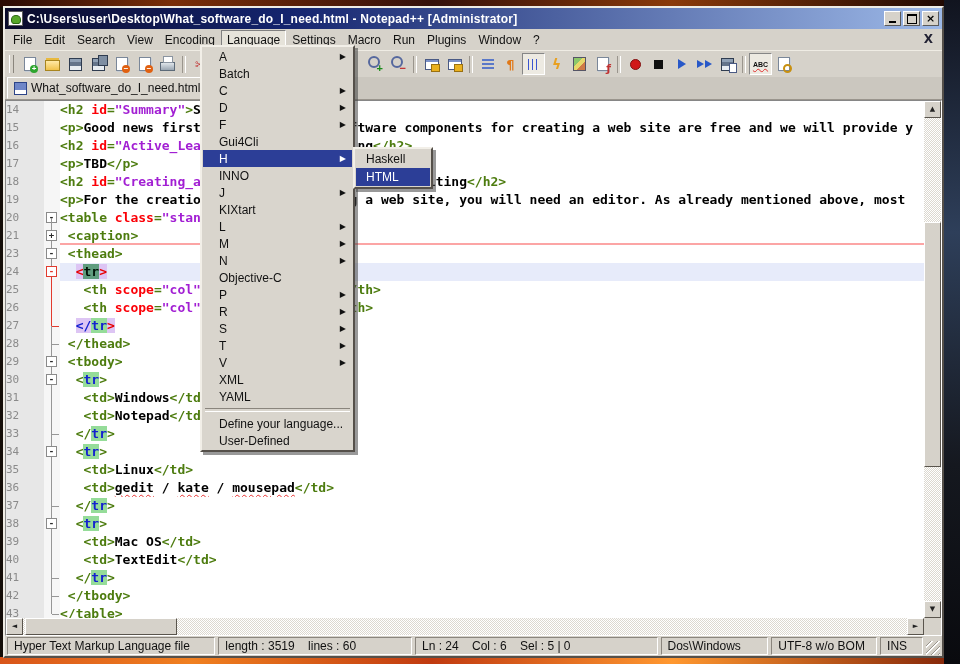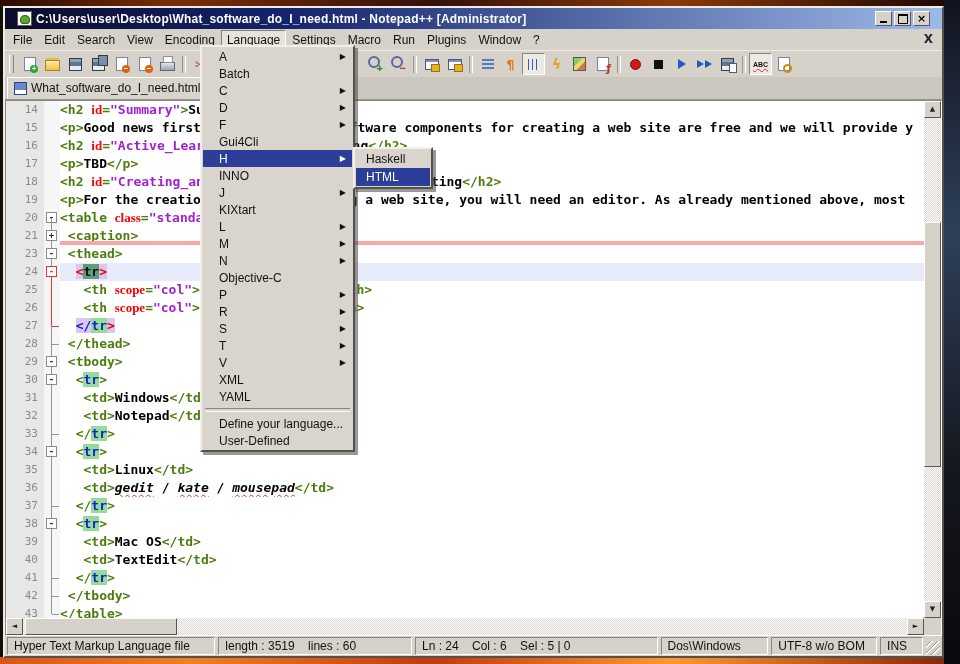--- a/index.html
+++ b/index.html
@@ -8,21 +8,21 @@
   .wall-top{position:absolute;left:0;top:0;width:960px;height:7px;
     background:linear-gradient(90deg,#2a0a04,#7a2e08 18%,#35100a 45%,#8a3a0a 70%,#1a0602);}
   .wall-bottom{position:absolute;left:0;top:657px;width:960px;height:7px;
     background:linear-gradient(90deg,#d8551a,#f08020 20%,#c03a10 45%,#ff9830 70%,#802208);}
   .wall-right{position:absolute;left:944px;top:0;width:16px;height:664px;
     background:linear-gradient(180deg,#11141f,#2e3f5a 35%,#15181f 70%,#090a0e);}
   
   .window{position:absolute;left:3px;top:6px;width:941px;height:652px;box-sizing:border-box;
     background:#d6d2ca;border:2px solid;border-color:#efece4 #55504a #55504a #efece4;
     display:flex;flex-direction:column;}
-  .titlebar{height:21px;flex:none;display:flex;align-items:center;padding:0 12px;
+  .titlebar{height:21px;flex:none;display:flex;align-items:center;padding:0 3px;
     background:linear-gradient(90deg,#0b0b2a 0%,#14246e 30%,#9db9e8 100%);}
   .npp-icon{width:15px;height:15px;flex:none;margin-right:4px;background:#fff;
     border:1px solid #5a5a5a;position:relative;box-sizing:border-box;}
   .npp-icon::after{content:"";position:absolute;right:1px;bottom:1px;width:8px;height:7px;
     background:#57a829;border-radius:50% 50% 40% 40%;border:1px solid #2e6a12;}
   .title-text{color:#fff;font-size:12px;font-weight:bold;white-space:nowrap;overflow:hidden;
     flex:1;letter-spacing:.2px;}
   .winbtns{display:flex;gap:2px;flex:none;}
   .wbtn{width:17px;height:15px;background:#d6d2ca;border:1px solid;box-sizing:border-box;
     border-color:#fff #5a5a5a #5a5a5a #fff;display:flex;align-items:center;justify-content:center;
@@ -104,42 +104,42 @@
   .tab-floppy{width:11px;height:11px;background:#6e86c8;border:1px solid #2c4488;
     box-shadow:inset 0 -4px 0 #fff;flex:none;}
   .tab-close{color:#b02020;font:bold 12px/12px "DejaVu Sans",sans-serif;border:1px solid #c87878;
     padding:0 1px;background:#e8d8d4;}
   
   .editorzone{flex:1;display:flex;flex-direction:column;border:1px solid;overflow:hidden;
     border-color:#868686 #fff #fff #868686;background:#fff;}
   .edmain{flex:1;display:flex;overflow:hidden;}
   .edrows{flex:1;overflow:hidden;position:relative;background:#fff;}
   .row{display:flex;height:18px;line-height:18px;white-space:pre;}
-  .ln{width:38px;flex:none;background:#e7e7e7;color:#8b8b8b;text-align:right;padding-right:6px;
+  .ln{width:38px;flex:none;background:#e7e7e7;color:#8b8b8b;padding-right:6px;
     box-sizing:border-box;font:11px/18px "DejaVu Sans Mono",monospace;}
   .fold{width:16px;flex:none;position:relative;background:#f6f6f6;}
   .code{flex:1;font:bold 13px/18px "DejaVu Sans Mono",monospace;color:#000;overflow:hidden;}
   .row.caret .code{background:#e7ebfa;}
-  .row.u .code{border-bottom:4px solid #fca5a5;box-sizing:border-box;}
+  .row.u .code{border-bottom:2px solid #fca5a5;box-sizing:border-box;}
   .fp{position:absolute;}
   .p-vt{left:7px;top:0;height:9px;width:1px;background:#969696;}
   .p-vb{left:7px;top:9px;height:9px;width:1px;background:#969696;}
   .p-vtR{left:7px;top:0;height:9px;width:1px;background:#e23b2e;}
   .p-vbR{left:7px;top:9px;height:9px;width:1px;background:#e23b2e;}
   .p-stub{left:8px;top:9px;width:7px;height:1px;background:#969696;}
   .p-stubR{left:8px;top:9px;width:7px;height:1px;background:#e23b2e;}
   .p-box,.p-boxp,.p-boxR{left:2px;top:3px;width:9px;height:9px;background:#fff;border:1px solid #8a8a8a;
     color:#2a2a2a;font:bold 9px/8px "DejaVu Sans Mono",monospace;text-align:center;}
   .p-boxR{border-color:#e23b2e;color:#e23b2e;}
-  .t{color:#4d7c0f;}.a{color:#fb0007;font-family:Liberation Serif, serif;}.v{color:#a21fd3;}.x{color:#000;}
+  .t{color:#4d7c0f;}.a{color:#fb0007;}.v{color:#a21fd3;}.x{color:#000;}
   .rv{color:#e60000;background:#ddc5f4;}
   .tv{color:#1421cf;background:#ddc5f4;}
   .sg{color:#001308;background:#5f9c7e;}
   .g{color:#1421cf;background:#95dc99;}
-  .sq{color:#000;text-decoration:underline wavy #e83030 1px;text-underline-offset:2px;font-style:italic;}
+  .sq{color:#000;text-decoration:underline wavy #e83030 1px;text-underline-offset:2px;}
   
   .vscroll{width:17px;flex:none;display:flex;flex-direction:column;
     background:conic-gradient(#fff 25%,#dcd8cf 0 50%,#fff 0 75%,#dcd8cf 0);background-size:2px 2px;}
   .sbtn{width:17px;height:17px;flex:none;background:#d6d2ca;border:1px solid;box-sizing:border-box;
     border-color:#fff #5a554d #5a554d #fff;color:#222;font:7px/14px "DejaVu Sans",sans-serif;text-align:center;}
   .vtrack{flex:1;position:relative;}
   .vthumb{position:absolute;left:0;width:17px;background:#d6d2ca;border:1px solid;box-sizing:border-box;
     border-color:#fff #5a554d #5a554d #fff;}
   .hscrollrow{height:17px;flex:none;display:flex;}
   .hscroll{flex:1;display:flex;

